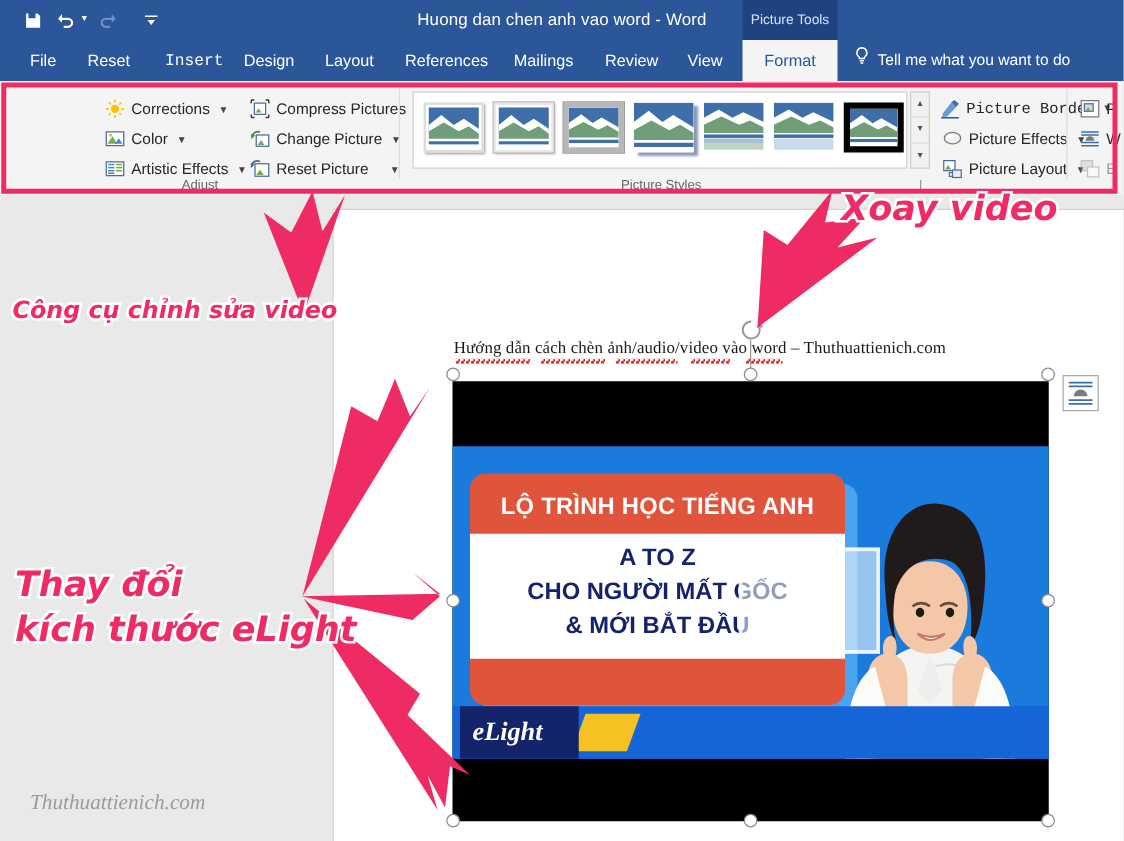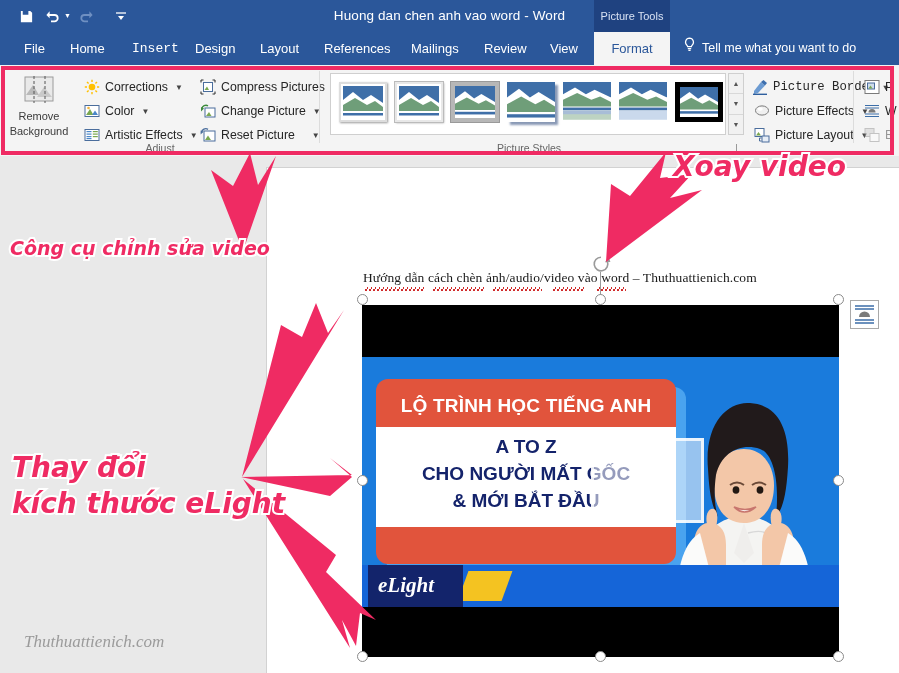--- a/index.html
+++ b/index.html
@@ -234,21 +234,21 @@
             <path stroke="#fff" stroke-width="1.3" d="M1 3h10"></path>
             <path fill="#fff" d="M3 6h6l-3 4z"></path>
           </svg>
       </div>
     </div>
     <div class="ctx-tab">Picture Tools</div>
   </div>
 
   <div class="tabsrow">
     <div class="tab" style="left:14px;">File</div>
-    <div class="tab" style="left:60px;">Home</div>
+    <div class="tab" style="left:60px;">Reset</div>
     <div class="tab" style="left:122px;font-family:Liberation Mono, monospace;">Insert</div>
     <div class="tab" style="left:185px;">Design</div>
     <div class="tab" style="left:250px;">Layout</div>
     <div class="tab" style="left:314px;">References</div>
     <div class="tab" style="left:401px;">Mailings</div>
     <div class="tab" style="left:474px;">Review</div>
     <div class="tab" style="left:540px;">View</div>
     <div class="tab active" style="left:594px; width:76px;">Format</div>
     <div class="tellme" style="left:683px;">
       <span>
@@ -257,33 +257,20 @@
             <path stroke="#fff" stroke-width="1.2" d="M4.8 11.6h3.4M5.4 13.4h2.2"></path>
           </svg>
       </span>
       <span>Tell me what you want to do</span>
     </div>
   </div>
 
   <div class="ribbon">
 
     <div class="grp" style="left:0; width:320px;">
-      <div class="bigbtn">
-        <span class="glyph">
-          <svg width="34" height="30" viewBox="0 0 34 30">
-            <rect x="3" y="2" width="28" height="24" fill="#e9e9e9" stroke="#9a9a9a"></rect>
-            <path d="M4 20 L11 10 L17 20 Z" fill="#b9b9b9"></path>
-            <path d="M15 22 L22 12 L30 22 Z" fill="#c9c9c9"></path>
-            <path d="M12 1 V28" stroke="#555" stroke-width="1" stroke-dasharray="3 2" fill="none"></path>
-            <path d="M23 1 V28" stroke="#555" stroke-width="1" stroke-dasharray="3 2" fill="none"></path>
-          </svg>
-        </span>
-        <span>Remove</span>
-        <span>Background</span>
-      </div>
 
       <div class="sbtn" style="left:84px; top:11px;">
         <span class="ico">
           <svg width="16" height="16" viewBox="0 0 16 16">
               <circle cx="8" cy="8" r="3.3" fill="#ffc000"></circle>
               <g stroke="#ffc000" stroke-width="1.4">
                 <path d="M8 .8v2.2M8 13v2.2M.8 8h2.2M13 8h2.2M3 3l1.6 1.6M11.4 11.4 13 13M13 3l-1.6 1.6M4.6 11.4 3 13"></path>
               </g>
             </svg>
         </span>

